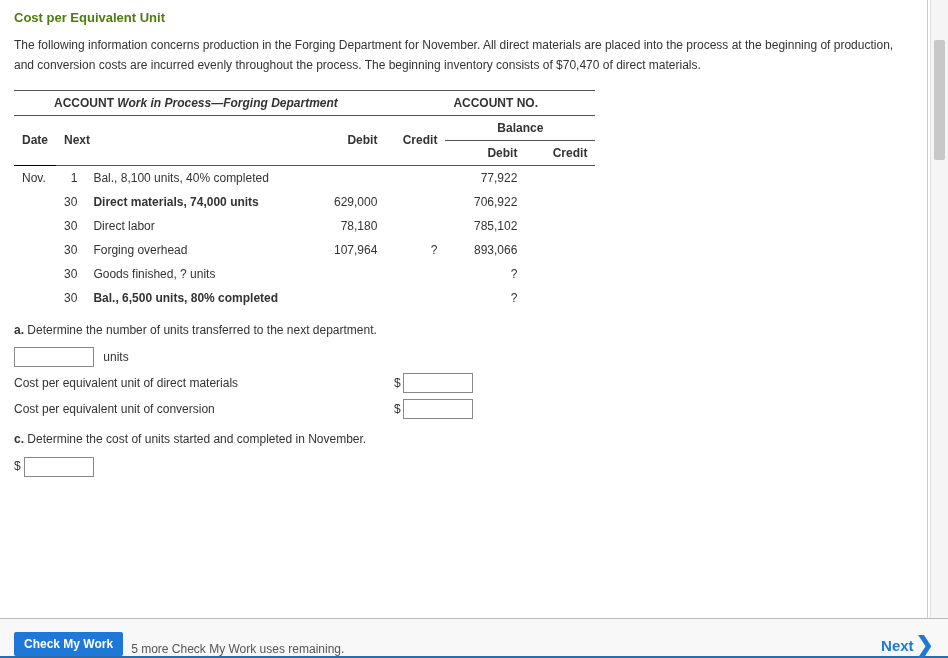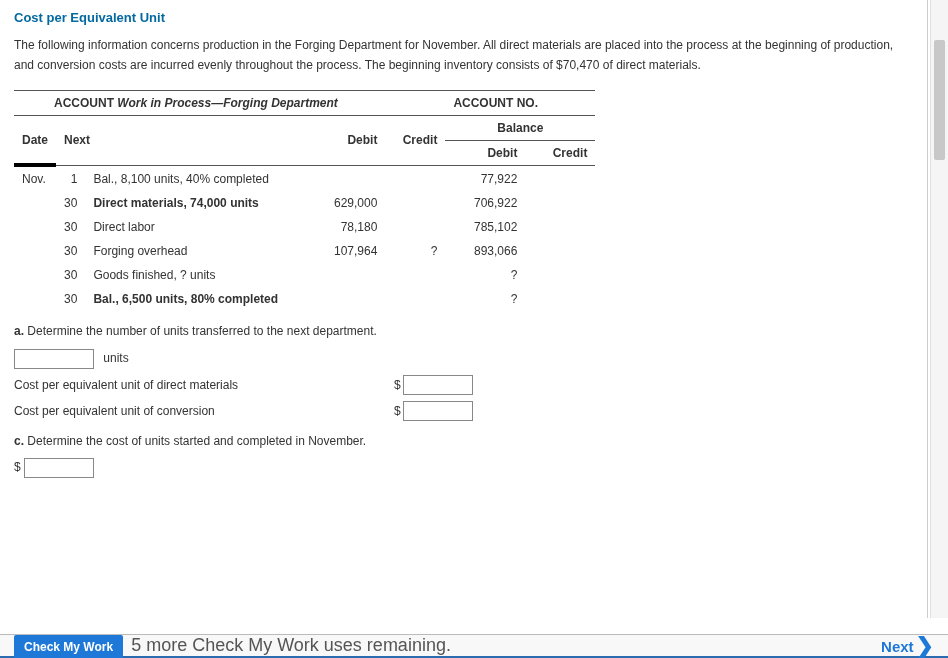--- a/index.html
+++ b/index.html
@@ -37,21 +37,21 @@
     content: "";
     position: absolute;
     left: 3px;
     right: 3px;
     top: 40px;
     height: 120px;
     background: #c8c8c8;
     border-radius: 2px;
   }
   .heading {
-    color: #0369a1;
+    color: #4d7c0f;
     font-weight: bold;
     font-size: 13px;
     margin-bottom: 10px;
   }
   .intro {
     line-height: 1.7;
     margin-bottom: 14px;
   }
   .tbl {
     border-collapse: collapse;
@@ -90,41 +90,41 @@
   }
   .cost-rows { margin: 6px 0; }
   .cost-rows .row { display: flex; align-items: center; margin: 6px 0; }
   .cost-rows .label { width: 380px; }
   .cost-rows .dollar { margin-right: 2px; }
   .bottom-bar {
     position: absolute;
     left: 0;
     right: 0;
     bottom: 0;
-    height: 24px;
+    height: 40px;
     background: #f8f8f8;
     border-top: 1px solid #bbb;
     display: flex;
-    align-items: flex-start;
+    align-items: flex-end;
     padding: 0 14px;
     border-bottom: 2px solid #2b6cb0;
   }
   .check-btn {
     background: #1e78d7;
     color: #fff;
     padding: 5px 10px;
     font-size: 12px;
     border-radius: 2px;
     cursor: pointer;
     font-weight: bold;
   }
   .remain {
     margin-left: 8px;
     color: #555;
-    font-size: 18px;
+    font-size: 12px;
   }
   .next-btn {
     margin-left: auto;
     color: #1e78d7;
     font-size: 15px;
     font-weight: bold;
     display: flex;
     align-items: center;
     cursor: pointer;
   }
@@ -148,21 +148,21 @@
         <tr class="ttl-row">
       <td colspan="5" style="text-align:left;padding-left:40px;">
         <span>ACCOUNT</span>
         <span style="font-style:italic;">Work in Process—Forging Department</span>
       </td>
       <td colspan="2" style="text-align:left;">
         <span>ACCOUNT NO.</span>
       </td>
     </tr>
     <tr>
-      <th rowspan="2" class="hdr-row" style="border-bottom:4px solid #000000;">Date</th>
+      <th rowspan="2" class="hdr-row" style="border-bottom:1px solid #000000;">Date</th>
       <th rowspan="2" colspan="2" class="hdr-row" style="border-bottom:1px solid #555;">Next</th>
       <th rowspan="2" class="hdr-row num" style="border-bottom:1px solid #555;">Debit</th>
       <th rowspan="2" class="hdr-row num" style="border-bottom:1px solid #555;">Credit</th>
       <th colspan="2" class="bal-hdr">Balance</th>
     </tr>
     <tr>
       <th class="hdr-row num" style="border-bottom:1px solid #555;">Debit</th>
       <th class="hdr-row num" style="border-bottom:1px solid #555;">Credit</th>
     </tr>
     </tbody>

